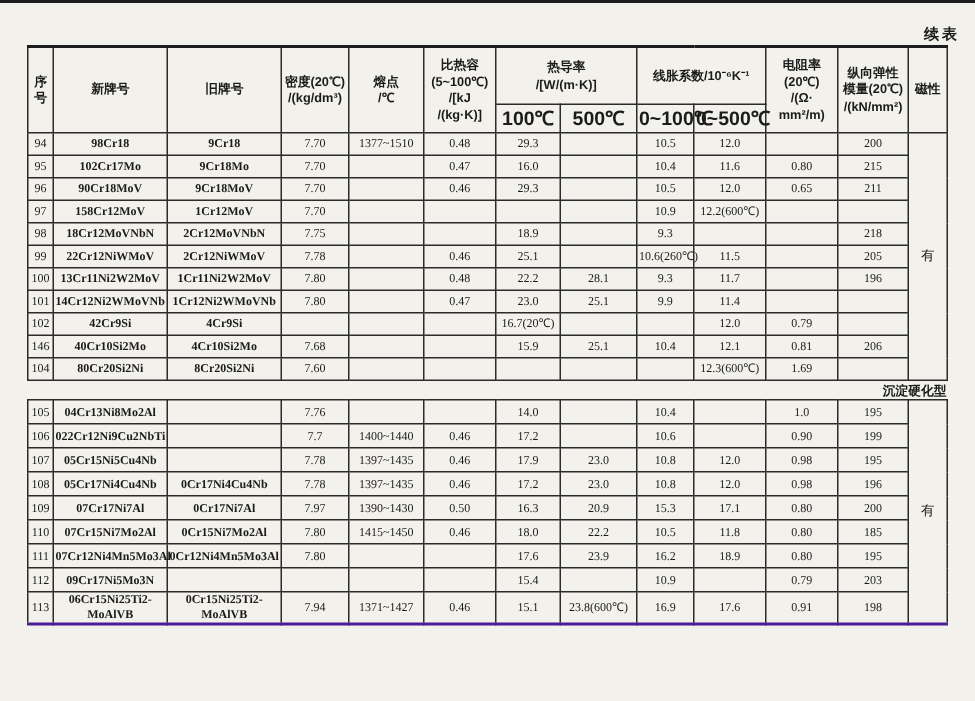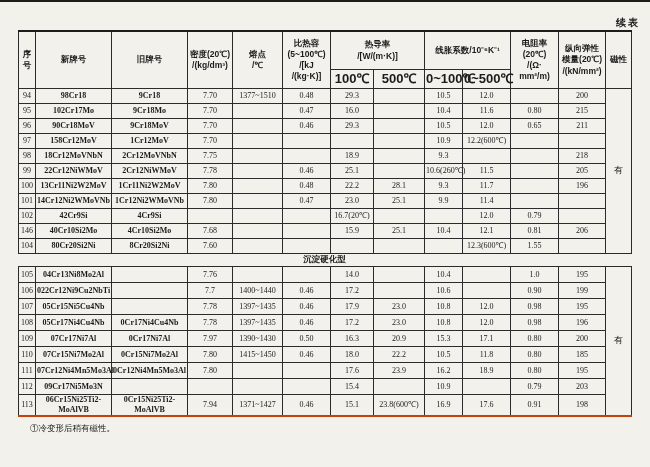--- a/index.html
+++ b/index.html
@@ -19,26 +19,26 @@
     font-family:"Liberation Serif", serif;font-weight:normal;
   }
   thead th{
     font-family:"Liberation Sans", sans-serif;font-weight:bold;font-size:8.5px;line-height:1.3;
   }
   thead tr.main th{height:37px;}
   thead tr.sub th{height:18px;font-size:13px;}
   table.t1{border-top:2px solid #1c1c1c;}
   table.t1 tbody tr{height:15px;}
   table.t2 tbody tr{height:16px;}
-  table.t2{border-bottom:2px solid #c2410c;}
+  table.t2{border-bottom:2px solid #4c1d95;}
   td.c-grade{font-size:8px;font-weight:bold;}
   td.c-mag{font-size:9px;}
   .separator{
-    height:12px;line-height:12px;text-align:center;
-    font-family:Liberation Mono, monospace;font-weight:bold;font-size:8.5px;
+    height:12px;line-height:12px;text-align:right;
+    font-family:Liberation Sans, sans-serif;font-weight:bold;font-size:8.5px;
   }
   .footnote{margin:6px 0 0 12px;font-size:8.5px;}
 </style>
 </head>
 <body>
 
 <div class="top-rule"></div>
 
 <div class="continued">续表</div>
 
@@ -238,21 +238,21 @@
           <td>104</td>
           <td class="c-grade">80Cr20Si2Ni</td>
           <td class="c-grade">8Cr20Si2Ni</td>
           <td>7.60</td>
           <td></td>
           <td></td>
           <td></td>
           <td></td>
           <td></td>
           <td>12.3(600℃)</td>
-          <td>1.55</td>
+          <td>1.69</td>
           <td></td>
         </tr>
       </tbody>
   </table>
 
   <div class="separator">沉淀硬化型</div>
 
   <table class="t2">
     <colgroup>
       <col style="width:17px">
@@ -395,14 +395,13 @@
           <td>15.1</td>
           <td>23.8(600℃)</td>
           <td>16.9</td>
           <td>17.6</td>
           <td>0.91</td>
           <td>198</td>
         </tr>
       </tbody>
   </table>
 
-  <div class="footnote">①冷变形后稍有磁性。</div>
 </div>
 
 </body></html>

